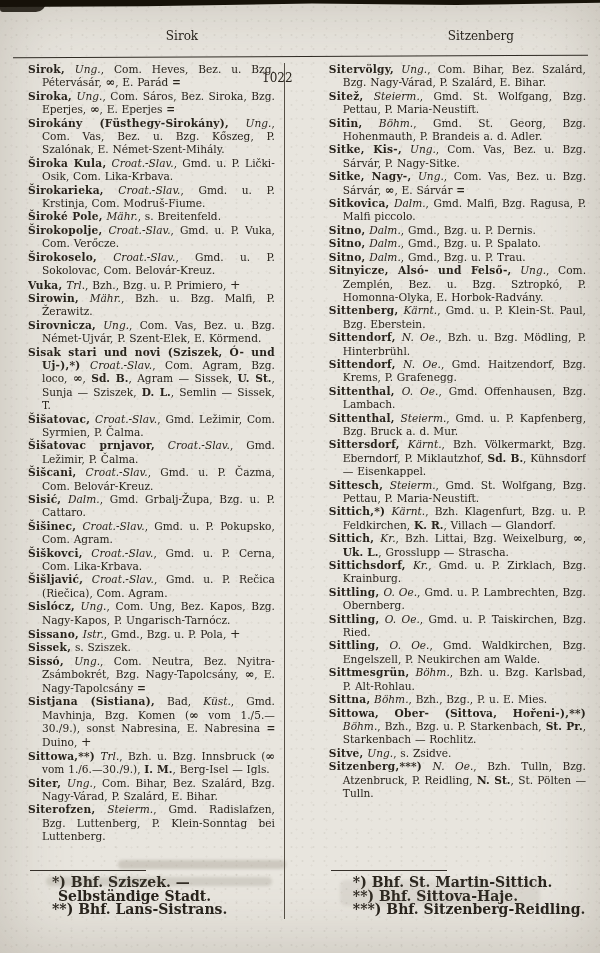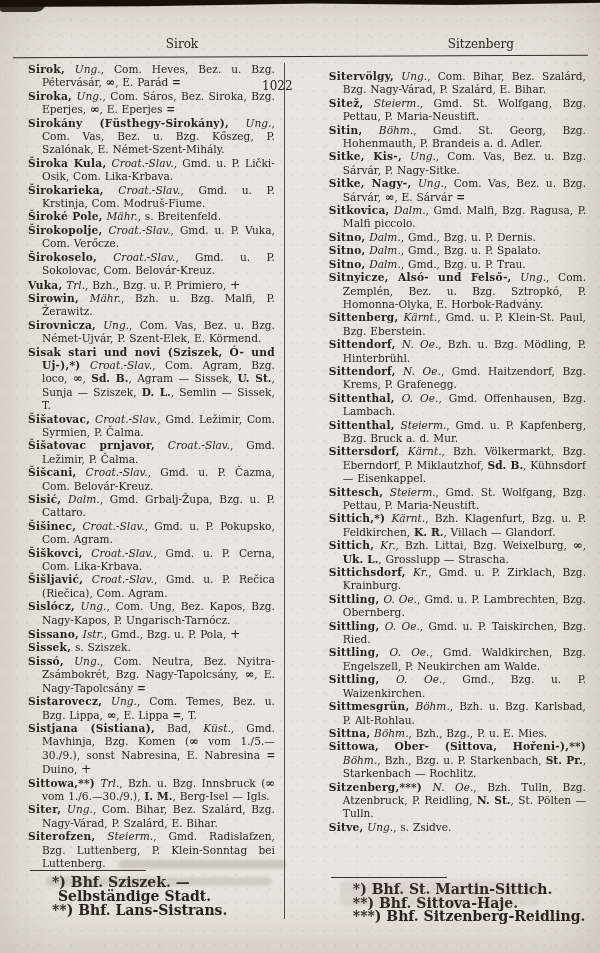--- a/index.html
+++ b/index.html
@@ -10,31 +10,31 @@
         box-shadow:inset 0 0 70px rgba(99,90,72,.28);}
   .page::before{content:"";position:absolute;inset:0;pointer-events:none;
         background-image:
           radial-gradient(circle, rgba(108,98,82,.10) 0 .7px, transparent 1.3px),
           radial-gradient(circle, rgba(108,98,82,.07) 0 .7px, transparent 1.3px);
         background-size:11px 14px,15px 9px;background-position:0 0,4px 6px;}
   .scan-top{position:absolute;top:0;left:0;width:100%;height:7px;background:#161209;
         clip-path:polygon(0 0,100% 0,100% 40%,76% 72%,52% 50%,24% 88%,0 100%);}
   .scan-corner{position:absolute;top:0;left:0;width:46px;height:12px;background:#161209;
         border-radius:0 0 10px 3px;opacity:.85;}
-  .header{position:absolute;top:37px;left:0;width:100%;height:16px;font-size:12px;}
+  .header{position:absolute;top:29px;left:0;width:100%;height:16px;font-size:12px;}
   .hdr{position:absolute;white-space:nowrap;}
   .hdr-l{left:112px;width:140px;text-align:center;}
   .hdr-c{left:262px;width:76px;margin-top:42px;}
   .hdr-r{left:388px;width:126px;text-align:right;}
   .hrule{position:absolute;top:56px;left:13px;right:12px;border-top:1.7px solid #2f2b24;
         transform:rotate(-.25deg);}
   .columns{position:absolute;top:63px;left:28px;width:558px;bottom:34px;display:flex;gap:35px;}
   .col{box-sizing:border-box;display:flex;flex-direction:column;overflow:hidden;height:100%;}
   .col-l{width:274px;padding-right:9px;border-right:1.1px solid #544e44;}
-  .col-r{width:284px;padding-left:9px;margin-top:7px;}
+  .col-r{width:284px;padding-left:9px;}
   .entry{margin:0;padding-left:14px;text-indent:-14px;text-align:justify;
         font-size:10.6px;line-height:13.4px;word-spacing:.4px;}
   .hw{font-weight:bold;letter-spacing:.25px;}
   .rg{font-style:italic;}
   .rw{font-weight:bold;}
   .ic{font-weight:bold;}
   .ic-tel{font-size:11.5px;}
   .ic-st{letter-spacing:-.5px;}
   .ic-cr{font-weight:normal;font-size:12.5px;}
   .footnotes{margin-top:auto;padding-bottom:2px;}
@@ -78,21 +78,20 @@
         <p class="entry"><span class="hw">Šišatovac prnjavor,</span><span class="rg"> Croat.-Slav.</span><span class="tx">, Gmd. Ležimir, P. Čalma.</span></p>
         <p class="entry"><span class="hw">Šišcani,</span><span class="rg"> Croat.-Slav.</span><span class="tx">, Gmd. u. P. Čazma, Com. Belovár-Kreuz.</span></p>
         <p class="entry"><span class="hw">Sisić,</span><span class="rg"> Dalm.</span><span class="tx">, Gmd. Grbalj-Župa, Bzg. u. P. Cattaro.</span></p>
         <p class="entry"><span class="hw">Šišinec,</span><span class="rg"> Croat.-Slav.</span><span class="tx">, Gmd. u. P. Pokupsko, Com. Agram.</span></p>
         <p class="entry"><span class="hw">Šiškovci,</span><span class="rg"> Croat.-Slav.</span><span class="tx">, Gmd. u. P. Cerna, Com. Lika-Krbava.</span></p>
         <p class="entry"><span class="hw">Šišljavić,</span><span class="rg"> Croat.-Slav.</span><span class="tx">, Gmd. u. P. Rečica (Riečica), Com. Agram.</span></p>
         <p class="entry"><span class="hw">Sislócz,</span><span class="rg"> Ung.</span><span class="tx">, Com. Ung, Bez. Kapos, Bzg. Nagy-Kapos, P. Ungarisch-Tarnócz.</span></p>
         <p class="entry"><span class="hw">Sissano,</span><span class="rg"> Istr.</span><span class="tx">, Gmd., Bzg. u. P. Pola, </span><span class="ic ic-cr">+</span></p>
         <p class="entry"><span class="hw">Sissek,</span><span class="tx"> s. Sziszek.</span></p>
         <p class="entry"><span class="hw">Sissó,</span><span class="rg"> Ung.</span><span class="tx">, Com. Neutra, Bez. Nyitra-Zsámbokrét, Bzg. Nagy-Tapolcsány, </span><span class="ic ic-tel">∞</span><span class="tx">, E. Nagy-Tapolcsány </span><span class="ic ic-st">=</span></p>
-        <p class="entry"><span class="hw">Sistarovecz,</span><span class="rg"> Ung.</span><span class="tx">, Com. Temes, Bez. u. Bzg. Lippa, </span><span class="ic ic-tel">∞</span><span class="tx">, E. Lippa </span><span class="ic ic-st">=</span><span class="tx">, T.</span></p>
         <p class="entry"><span class="hw">Sistjana (Sistiana),</span><span class="tx"> Bad, </span><span class="rg">Küst.</span><span class="tx">, Gmd. Mavhinja, Bzg. Komen (</span><span class="ic ic-tel">∞</span><span class="tx"> vom 1./5.—30./9.), sonst Nabresina, E. Nabresina </span><span class="ic ic-st">=</span><span class="tx"> Duino, </span><span class="ic ic-cr">+</span></p>
         <p class="entry"><span class="hw">Sittowa,**)</span><span class="rg"> Trl.</span><span class="tx">, Bzh. u. Bzg. Innsbruck (</span><span class="ic ic-tel">∞</span><span class="tx"> vom 1./6.—30./9.), </span><span class="rw">I. M.</span><span class="tx">, Berg-Isel — Igls.</span></p>
         <p class="entry"><span class="hw">Siter,</span><span class="rg"> Ung.</span><span class="tx">, Com. Bihar, Bez. Szalárd, Bzg. Nagy-Várad, P. Szalárd, E. Bihar.</span></p>
         <p class="entry"><span class="hw">Siterofzen,</span><span class="rg"> Steierm.</span><span class="tx">, Gmd. Radislafzen, Bzg. Luttenberg, P. Klein-Sonntag bei Luttenberg.</span></p>
         <div class="footnotes">
           <div class="fn-rule"></div>
           <p class="fn"><span class="fn-marker">*) </span><span class="fn-text">Bhf. Sziszek. — Selbständige Stadt.</span></p>
           <p class="fn"><span class="fn-marker">**) </span><span class="fn-text">Bhf. Lans-Sistrans.</span></p>
         </div>
       </div>
@@ -113,26 +112,25 @@
         <p class="entry"><span class="hw">Sittenthal,</span><span class="rg"> O. Oe.</span><span class="tx">, Gmd. Offenhausen, Bzg. Lambach.</span></p>
         <p class="entry"><span class="hw">Sittenthal,</span><span class="rg"> Steierm.</span><span class="tx">, Gmd. u. P. Kapfenberg, Bzg. Bruck a. d. Mur.</span></p>
         <p class="entry"><span class="hw">Sittersdorf,</span><span class="rg"> Kärnt.</span><span class="tx">, Bzh. Völkermarkt, Bzg. Eberndorf, P. Miklautzhof, </span><span class="rw">Sd. B.</span><span class="tx">, Kühnsdorf — Eisenkappel.</span></p>
         <p class="entry"><span class="hw">Sittesch,</span><span class="rg"> Steierm.</span><span class="tx">, Gmd. St. Wolfgang, Bzg. Pettau, P. Maria-Neustift.</span></p>
         <p class="entry"><span class="hw">Sittich,*)</span><span class="rg"> Kärnt.</span><span class="tx">, Bzh. Klagenfurt, Bzg. u. P. Feldkirchen, </span><span class="rw">K. R.</span><span class="tx">, Villach — Glandorf.</span></p>
         <p class="entry"><span class="hw">Sittich,</span><span class="rg"> Kr.</span><span class="tx">, Bzh. Littai, Bzg. Weixelburg, </span><span class="ic ic-tel">∞</span><span class="tx">, </span><span class="rw">Uk. L.</span><span class="tx">, Grosslupp — Strascha.</span></p>
         <p class="entry"><span class="hw">Sittichsdorf,</span><span class="rg"> Kr.</span><span class="tx">, Gmd. u. P. Zirklach, Bzg. Krainburg.</span></p>
         <p class="entry"><span class="hw">Sittling,</span><span class="rg"> O. Oe.</span><span class="tx">, Gmd. u. P. Lambrechten, Bzg. Obernberg.</span></p>
         <p class="entry"><span class="hw">Sittling,</span><span class="rg"> O. Oe.</span><span class="tx">, Gmd. u. P. Taiskirchen, Bzg. Ried.</span></p>
         <p class="entry"><span class="hw">Sittling,</span><span class="rg"> O. Oe.</span><span class="tx">, Gmd. Waldkirchen, Bzg. Engelszell, P. Neukirchen am Walde.</span></p>
-        <p class="entry"><span class="hw">Sittling,</span><span class="rg"> O. Oe.</span><span class="tx">, Gmd., Bzg. u. P. Waizenkirchen.</span></p>
         <p class="entry"><span class="hw">Sittmesgrün,</span><span class="rg"> Böhm.</span><span class="tx">, Bzh. u. Bzg. Karlsbad, P. Alt-Rohlau.</span></p>
         <p class="entry"><span class="hw">Sittna,</span><span class="rg"> Böhm.</span><span class="tx">, Bzh., Bzg., P. u. E. Mies.</span></p>
         <p class="entry"><span class="hw">Sittowa, Ober- (Sittova, Hořeni-),**)</span><span class="rg"> Böhm.</span><span class="tx">, Bzh., Bzg. u. P. Starkenbach, </span><span class="rw">St. Pr.</span><span class="tx">, Starkenbach — Rochlitz.</span></p>
+        <p class="entry"><span class="hw">Sitve,</span><span class="rg"> Ung.</span><span class="tx">, s. Zsidve.</span></p>
         <p class="entry"><span class="hw">Sitzenberg,***)</span><span class="rg"> N. Oe.</span><span class="tx">, Bzh. Tulln, Bzg. Atzenbruck, P. Reidling, </span><span class="rw">N. St.</span><span class="tx">, St. Pölten — Tulln.</span></p>
-        <p class="entry"><span class="hw">Sitve,</span><span class="rg"> Ung.</span><span class="tx">, s. Zsidve.</span></p>
         <div class="footnotes">
           <div class="fn-rule"></div>
           <p class="fn"><span class="fn-marker">*) </span><span class="fn-text">Bhf. St. Martin-Sittich.</span></p>
           <p class="fn"><span class="fn-marker">**) </span><span class="fn-text">Bhf. Sittova-Haje.</span></p>
           <p class="fn"><span class="fn-marker">***) </span><span class="fn-text">Bhf. Sitzenberg-Reidling.</span></p>
         </div>
       </div>
   </div>
 
   <div class="smudge smudge-a"></div>

